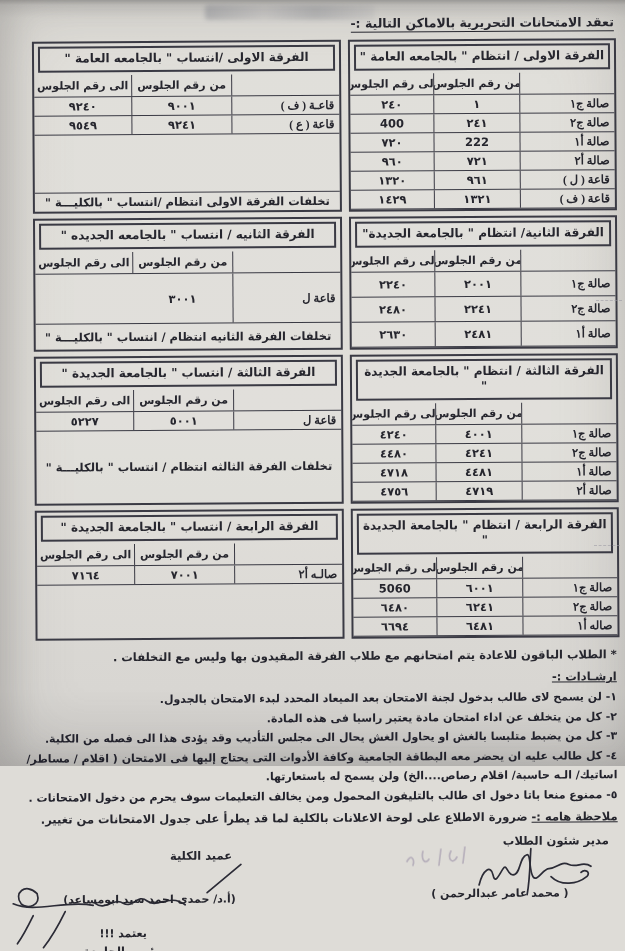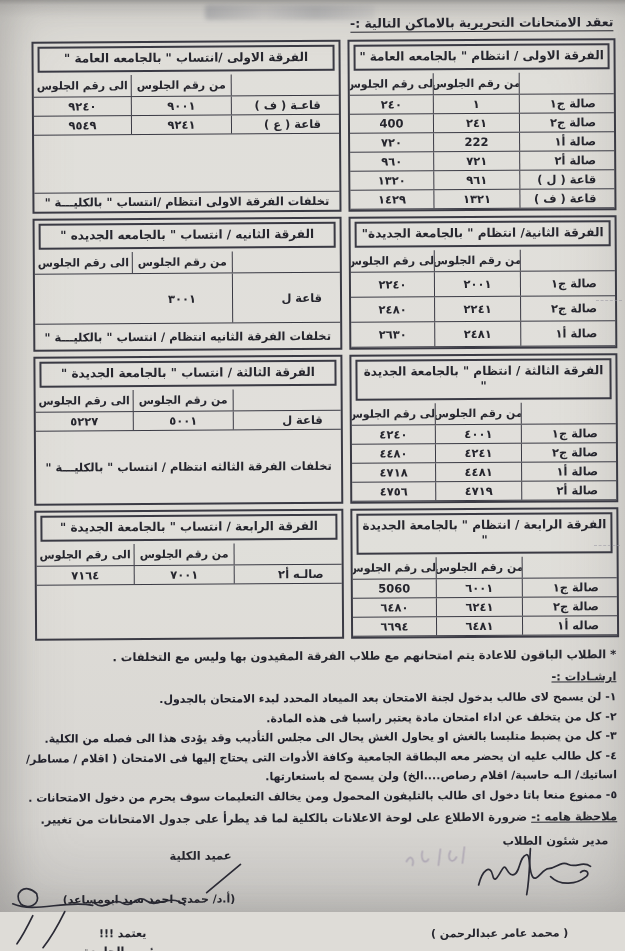--- a/index.html
+++ b/index.html
@@ -9,21 +9,21 @@
   }
   *{box-sizing:border-box;}
   html,body{margin:0;padding:0;}
   body{
     width:625px;height:951px;overflow:hidden;
     font-family:"DejaVu Sans","Liberation Sans",sans-serif;
     background:var(--paper);
     color:var(--ink);
   }
   .page{
-    position:relative;width:625px;height:912px;direction:rtl;
+    position:relative;width:625px;height:766px;direction:rtl;
     background:
       linear-gradient(180deg,#a9a7a4 0px,#cfcdc9 5px,#dfddd8 18px,#e0ded9 55%,#d8d6d2 90%,#c9c7c4 100%),
       var(--paper);
     box-shadow:inset 0 0 70px rgba(110,108,105,.30), inset 12px 0 28px rgba(110,108,105,.18);
   }
   .doc{
     position:absolute;inset:0;
     transform:rotate(-0.35deg);
     padding:12px 7px 0 0;
   }
@@ -51,21 +51,21 @@
   .colhead,.trow,.noterow{display:grid;}
   .rightside .colhead,.rightside .trow{grid-template-columns:95px 86px 1fr;}
   .leftside  .colhead,.leftside  .trow{grid-template-columns:108px 100px 1fr;}
   .colhead{height:22px;border-bottom:1.5px solid var(--ln);}
   .colhead .cell{font-size:11px;font-weight:700;}
   .cell{
     display:flex;align-items:center;justify-content:center;
     font-size:11.5px;font-weight:700;overflow:hidden;white-space:nowrap;
   }
   .cell:not(:last-child){border-left:1.2px solid var(--ln);}
-  .cell.room{justify-content:flex-start;padding-right:18px;}
+  .cell.room{justify-content:flex-start;padding-right:5px;font-family:Liberation Serif, serif;}
   .trow{height:19px;border-bottom:1.2px solid var(--ln);}
   .b2 .trow{height:25px;}
   .b2 .leftside .trow{height:50px;}
   .trow:last-child{border-bottom:1.2px solid var(--ln);}
   .spacer{flex:1;}
   .noterow{
     height:19px;border-top:1.5px solid var(--ln);
     display:flex;align-items:center;justify-content:center;
     font-size:11.5px;font-weight:700;white-space:nowrap;
   }
@@ -325,21 +325,21 @@
 
       <div class="sig-label" style="left:500px;top:3px;">مدير شئون الطلاب</div>
       <svg class="sig-svg" style="left:468px;top:14px;" width="128" height="56" viewBox="0 0 128 56">
         <path d="M8 40 C12 24 20 20 22 30 C24 40 28 30 32 24 C36 18 36 30 42 30 C50 30 48 12 56 10 C60 9 58 26 62 32 C66 38 72 24 78 24 C86 24 90 16 98 20 C106 24 112 16 120 22"></path>
         <path d="M60 4 C59 18 59 34 56 50"></path>
         <path d="M80 32 C90 42 106 40 116 32 C120 28 114 24 110 28"></path>
       </svg>
       <svg class="sig-svg faint-marks" style="left:398px;top:8px;" width="70" height="34" viewBox="0 0 70 34">
         <path d="M6 22 C10 14 14 20 12 26 M22 12 C20 20 24 26 28 20 M40 10 L38 26 M50 12 C46 20 52 26 56 18 M64 8 L62 24"></path>
       </svg>
-      <div class="sig-name" style="left:428px;top:56px;margin-top:40px;">( محمد عامر عبدالرحمن )</div>
+      <div class="sig-name" style="left:428px;top:56px;">( محمد عامر عبدالرحمن )</div>
 
       <div class="sig-label" style="left:167px;top:16px;">عميد الكلية</div>
       <svg class="sig-svg" style="left:0px;top:22px;" width="250" height="95" viewBox="0 0 250 95">
         <path d="M238 10 L204 38"></path>
         <path d="M182 50 C166 38 154 54 144 46 C134 38 130 54 120 48 C110 42 102 56 92 48"></path>
         <path d="M90 50 C62 44 32 58 10 48"></path>
         <path d="M34 38 C22 26 10 38 18 48 C24 54 38 50 34 38"></path>
         <path d="M62 56 C54 72 48 82 40 92"></path>
         <path d="M30 60 C24 72 20 80 14 88"></path>
       </svg>

